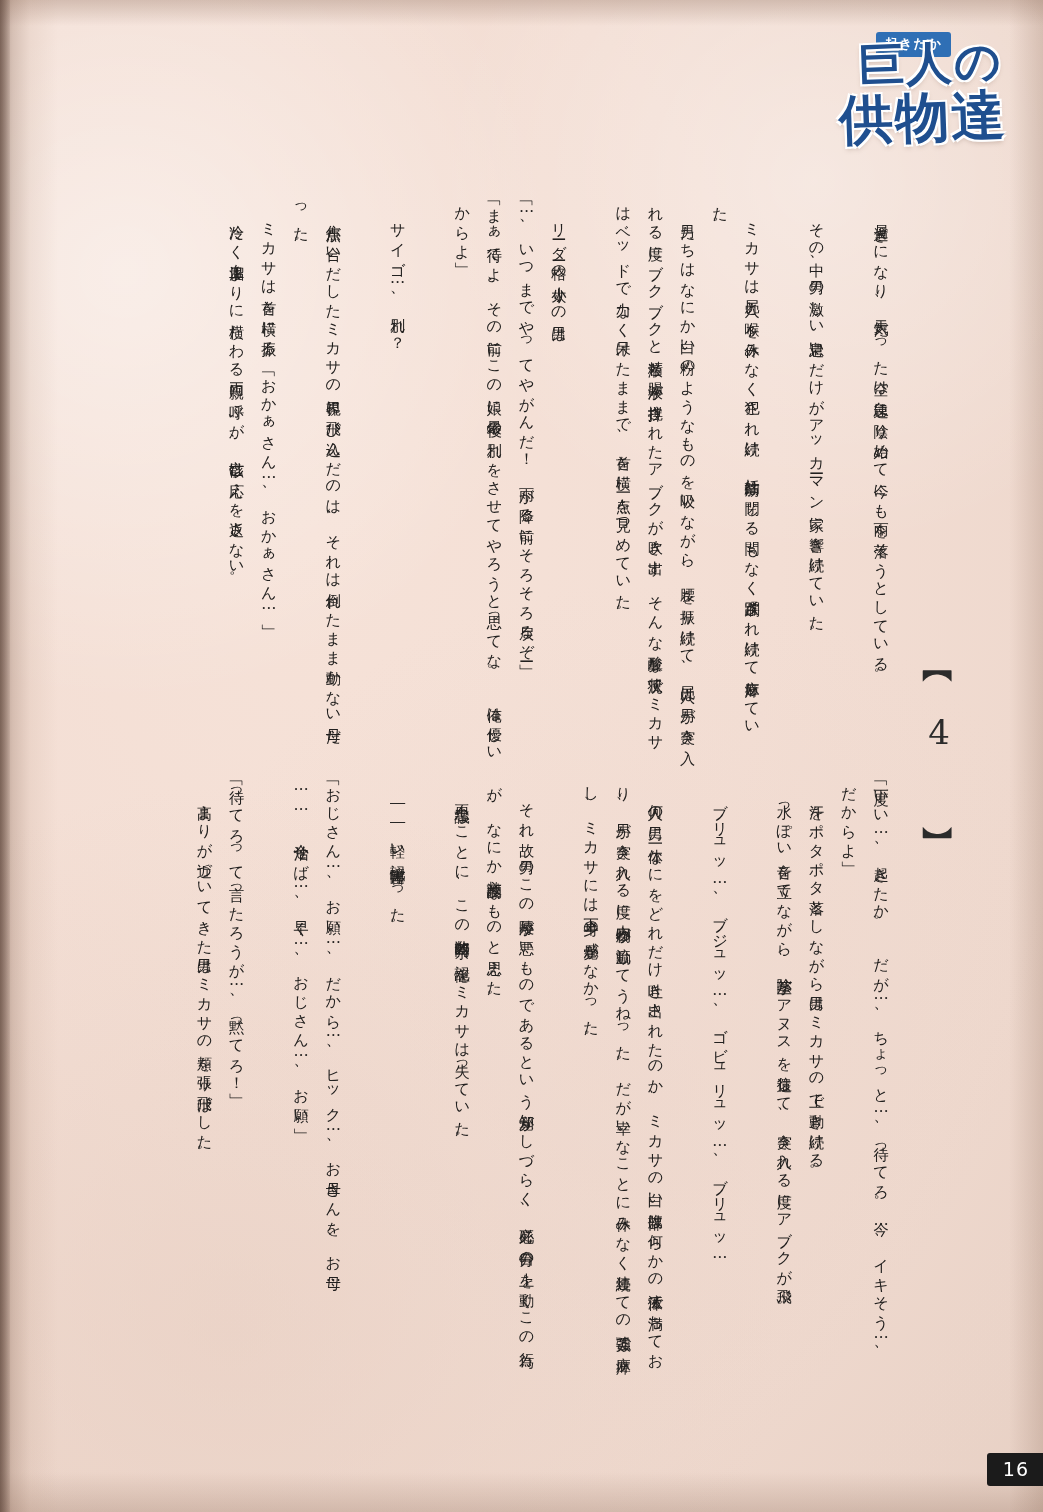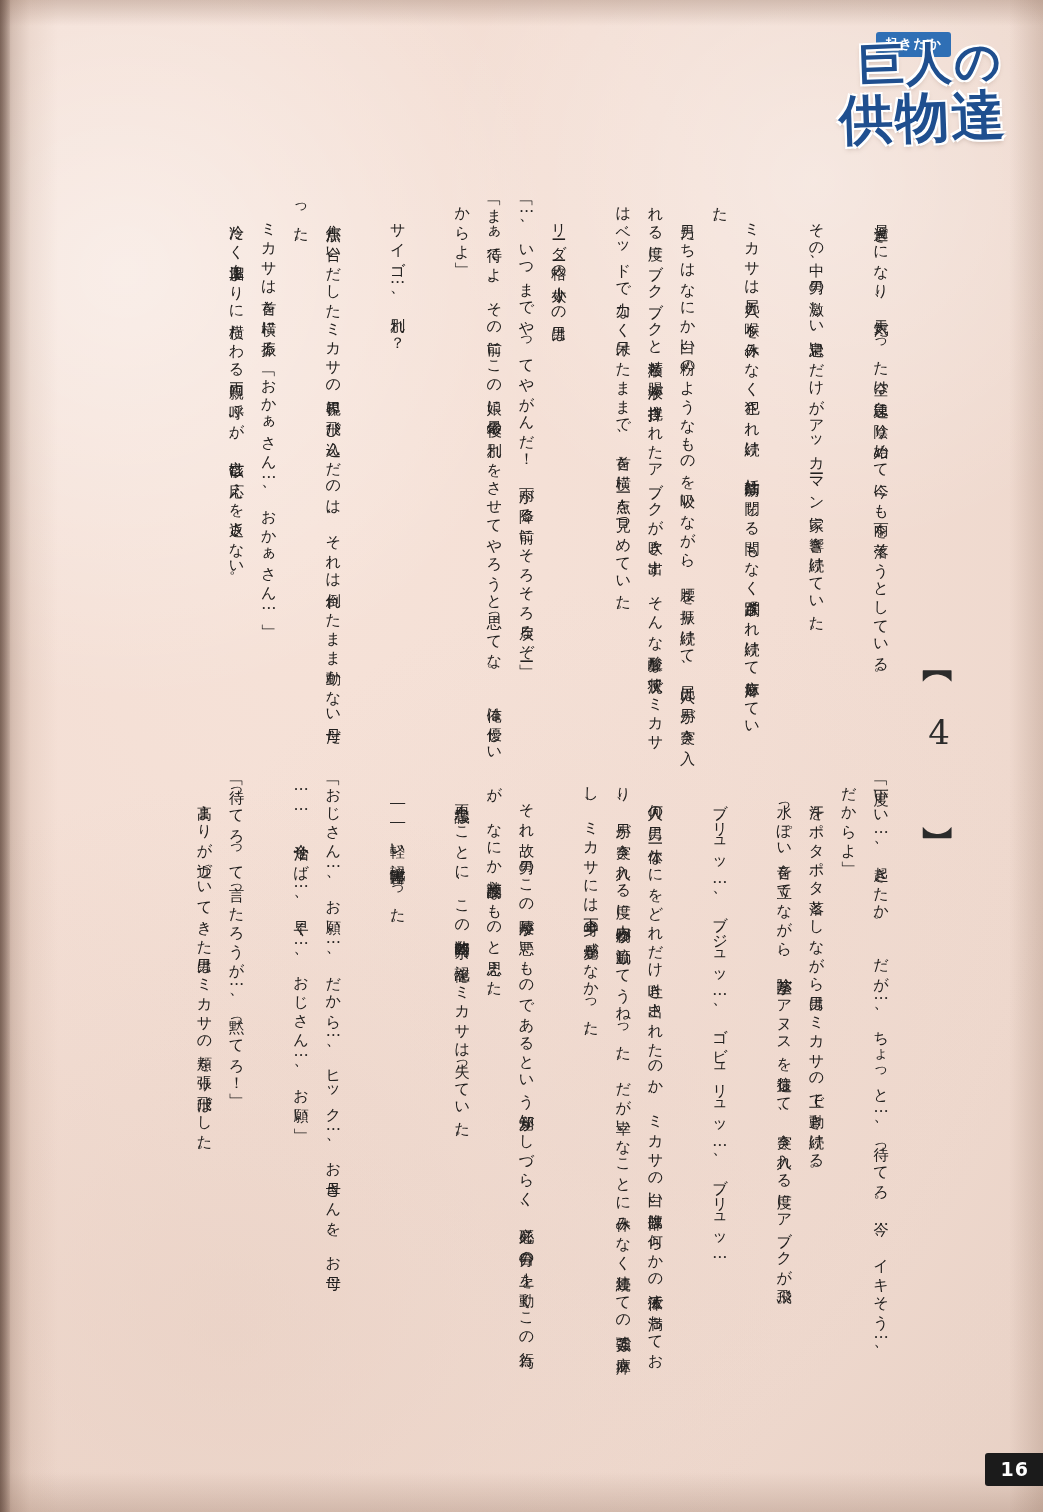--- a/index.html
+++ b/index.html
@@ -190,21 +190,21 @@
 
   
   .page-number-tab {
     position: absolute;
     right: 0;
     bottom: 26px;
     background: #1b1b1b;
     color: #ffffff;
     font-family: "DejaVu Sans", sans-serif;
     font-size: 19px;
-    font-weight: bold;
+    font-weight: normal;
     padding: 5px 14px 6px 16px;
     letter-spacing: 1px;
     border-top-left-radius: 3px;
     border-bottom-left-radius: 3px;
   }
 </style>
 </head>
 <body>
 
 <div class="page">

